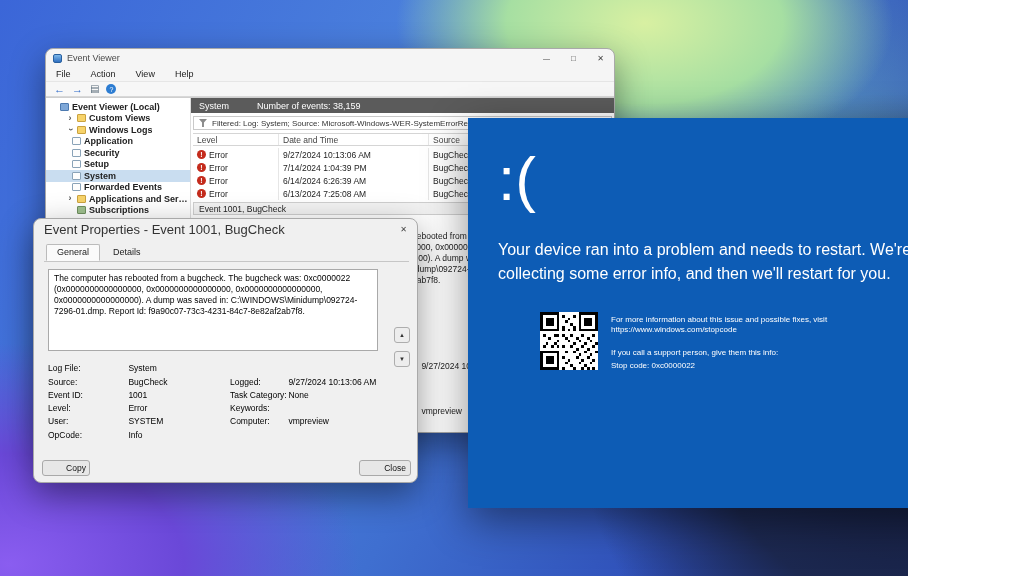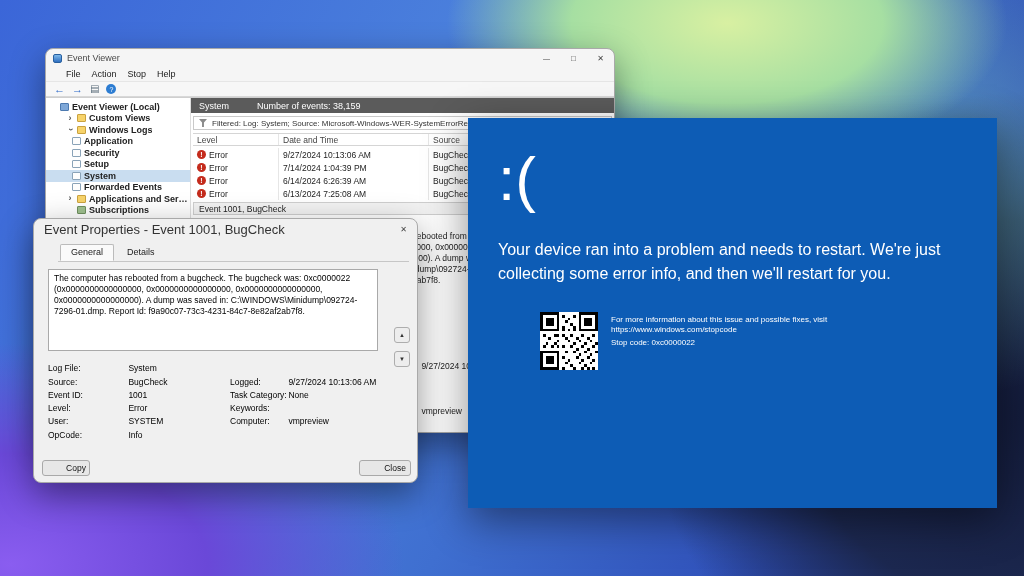--- a/index.html
+++ b/index.html
@@ -1,20 +1,20 @@
 <!DOCTYPE html>
 <html><head>
 <meta charset="utf-8">
 <style>
   * { margin:0; padding:0; box-sizing:border-box; }
   html,body { width:1024px; height:576px; overflow:hidden; }
   body { font-family:"Liberation Sans","DejaVu Sans",sans-serif; }
 
   .desktop{
-    position:relative; width:1024px; height:576px; overflow:hidden;
+    position:relative; width:908px; height:576px; overflow:hidden;
     background:
       radial-gradient(38% 35% at 71% 4%, #d8f0a2 0%, #a6dfa2 40%, rgba(150,210,170,0) 72%),
       radial-gradient(45% 60% at 88% 28%, rgba(122,205,190,.55) 0%, rgba(122,205,190,0) 70%),
       radial-gradient(50% 75% at 101% 72%, #131b3a 0%, #1c2850 45%, rgba(28,40,80,0) 75%),
       radial-gradient(55% 55% at 1% 98%, #8a5df0 0%, #6a48d8 35%, rgba(106,72,216,0) 70%),
       radial-gradient(26% 20% at 3% 100%, rgba(120,220,170,.55), rgba(120,220,170,0) 70%),
       linear-gradient(118deg, #3b66d8 0%, #4a7fdc 35%, #3f6fd0 55%, #2f4fb8 80%, #223a9a 100%);
   }
 
   .window{ position:absolute; border-radius:8px; box-shadow:0 12px 34px rgba(0,0,0,.42); border:1px solid #a9a9a9; overflow:hidden; }
@@ -22,21 +22,21 @@
   
   #event-viewer{ left:45px; top:48px; width:570px; height:385px; background:#f5f5f5; z-index:1; }
   .ev-titlebar{ height:18px; display:flex; align-items:center; gap:5px; padding:0 0 0 7px; }
   .app-icon{ width:9px; height:9px; border-radius:2px; background:linear-gradient(#7db8ea,#2f6fc0); border:1px solid #275f9f; }
   .ev-title{ font-size:9px; color:#4a4a4a; }
   .caption{ margin-left:auto; display:flex; height:100%; }
   .cap-btn{ width:27px; height:100%; display:flex; align-items:center; justify-content:center; color:#444; cursor:default; }
   .cap-min::before{ content:"—"; font-size:7px; }
   .cap-max::before{ content:"□"; font-size:8px; }
   .cap-close::before{ content:"✕"; font-size:8px; }
-  .ev-menubar{ height:14px; display:flex; align-items:center; gap:1px; padding:0 15px; font-size:9px; color:#222; }
+  .ev-menubar{ height:14px; display:flex; align-items:center; gap:10px; padding:0 5px; font-size:9px; color:#222; }
   .menu-item{ padding:0 5px; }
   .ev-toolbar{ height:16px; display:flex; align-items:center; gap:7px; padding:0 8px; background:#f7f7f7; border-top:1px solid #e6e6e6; border-bottom:1px solid #d8d8d8; }
   .tb-icon{ font-size:10px; line-height:1; color:#5a6c7a; }
   .icon-back::before{ content:"←"; color:#2866c8; font-size:11px; }
   .icon-fwd::before{ content:"→"; color:#2866c8; font-size:11px; }
   .icon-console::before{ content:"▤"; color:#5a6c7a; }
   .icon-help{ width:10px; height:10px; border-radius:50%; background:#2d7dd2; color:#fff; display:flex; align-items:center; justify-content:center; font-size:7px; }
   .icon-help::before{ content:"?"; }
 
   .ev-body{ position:absolute; top:48px; left:0; right:0; bottom:0; display:flex; background:#fff; border-top:1px solid #cfcfcf; }
@@ -71,21 +71,21 @@
   .ev-detailshdr{ position:absolute; top:104px; left:2px; right:2px; height:13px; background:#f2f2f2; border:1px solid #cfcfcf; display:flex; align-items:center; padding:0 5px; font-size:8.5px; color:#222; }
   .ev-preview{ position:absolute; top:119px; left:2px; right:2px; bottom:2px; background:#fff; font-size:8.5px; color:#222; overflow:hidden; }
   .pv-msg{ position:absolute; left:150px; top:14px; width:300px; line-height:11px; }
   .pv-row{ position:absolute; white-space:nowrap; }
   .pv-label{ display:inline-block; width:58px; }
 
   
   #event-properties{ left:33px; top:218px; width:385px; height:265px; background:#f0f0f0; z-index:3; }
   .dlg-titlebar{ height:20px; display:flex; align-items:center; padding-left:10px; }
   .dlg-title{ font-size:13px; color:#333; }
-  .tab-strip{ position:absolute; top:26px; left:24px; right:8px; height:17px; border-bottom:1px solid #c6c6c6; display:flex; align-items:flex-end; gap:2px; padding-left:2px; font-size:9px; color:#222; }
+  .tab-strip{ position:absolute; top:26px; left:10px; right:8px; height:17px; border-bottom:1px solid #c6c6c6; display:flex; align-items:flex-end; gap:2px; padding-left:2px; font-size:9px; color:#222; }
   .tab{ padding:2px 10px 3px; border:1px solid transparent; }
   .tab.active{ background:#fafafa; border:1px solid #bbb; border-bottom:1px solid #fafafa; border-radius:2px 2px 0 0; }
   .dlg-message{ position:absolute; left:14px; top:50px; width:330px; height:82px; background:#fff; border:1px solid #a9a9a9; font-size:8.5px; line-height:11px; color:#000; padding:3px 5px; overflow:hidden; }
   .nav-btn{ position:absolute; left:360px; width:16px; height:16px; background:#ededed; border:1px solid #adadad; border-radius:3px; display:flex; align-items:center; justify-content:center; color:#333; }
   .nav-up{ top:108px; } .nav-up::before{ content:"▲"; font-size:6px; }
   .nav-down{ top:132px; } .nav-down::before{ content:"▼"; font-size:6px; }
   .fl{ position:absolute; left:14px; font-size:8.5px; color:#000; white-space:nowrap; }
   .fr{ position:absolute; left:196px; font-size:8.5px; color:#000; white-space:nowrap; }
   .flabel{ display:inline-block; width:78px; }
   .frlabel{ display:inline-block; width:56px; }
@@ -117,21 +117,21 @@
       <span class="ev-title">Event Viewer</span>
       <span class="caption">
         <span class="cap-btn cap-min"></span>
         <span class="cap-btn cap-max"></span>
         <span class="cap-btn cap-close"></span>
       </span>
     </div>
     <div class="ev-menubar">
       <span class="menu-item">File</span>
       <span class="menu-item">Action</span>
-      <span class="menu-item">Stop</span>
+      <span class="menu-item">View</span>
       <span class="menu-item">Help</span>
     </div>
     <div class="ev-toolbar">
       <span class="tb-icon icon-back"></span>
       <span class="tb-icon icon-fwd"></span>
       <span class="tb-icon icon-console"></span>
       <span class="icon-help"></span>
     </div>
 
     <div class="ev-body">
@@ -269,20 +269,21 @@
           </g>
           <g fill="#000000">
             <rect x="2" y="2" width="3" height="3"></rect>
               <rect x="16" y="2" width="3" height="3"></rect>
               <rect x="2" y="16" width="3" height="3"></rect>
             <path d="M8 1h1v1h-1zM10 2h1v1h-1zM12 1h1v1h-1zM9 3h1v1h-1zM11 4h1v1h-1zM8 5h1v1h-1zM12 5h1v1h-1zM8 6h1v1h-1zM10 6h1v1h-1zM12 6h1v1h-1zM6 8h1v1h-1zM6 10h1v1h-1zM6 12h1v1h-1zM1 8h1v1h-1zM3 9h1v1h-1zM5 8h1v1h-1zM2 11h1v1h-1zM4 12h1v1h-1zM1 12h1v1h-1zM5 11h1v1h-1zM8 8h1v1h-1zM9 9h1v1h-1zM11 8h1v1h-1zM13 9h1v1h-1zM15 8h1v1h-1zM17 9h1v1h-1zM19 8h1v1h-1zM10 10h1v1h-1zM12 11h1v1h-1zM14 10h1v1h-1zM16 11h1v1h-1zM18 10h1v1h-1zM20 11h1v1h-1zM8 12h1v1h-1zM11 12h1v1h-1zM13 13h1v1h-1zM15 12h1v1h-1zM17 13h1v1h-1zM19 12h1v1h-1zM9 14h1v1h-1zM12 14h1v1h-1zM14 15h1v1h-1zM16 14h1v1h-1zM18 15h1v1h-1zM20 14h1v1h-1zM8 16h1v1h-1zM10 17h1v1h-1zM13 16h1v1h-1zM15 17h1v1h-1zM17 16h1v1h-1zM19 17h1v1h-1zM9 18h1v1h-1zM11 19h1v1h-1zM14 18h1v1h-1zM16 19h1v1h-1zM18 18h1v1h-1zM8 20h1v1h-1zM12 20h1v1h-1zM15 20h1v1h-1zM17 20h1v1h-1zM19 20h1v1h-1z"></path>
           </g>
         </svg>
         <div class="bsod-small">
           <div class="bsod-line1">For more information about this issue and possible fixes, visit https://www.windows.com/stopcode</div>
+          <div class="bsod-line2">If you call a support person, give them this info:</div>
           <div class="bsod-line3">Stop code: 0xc0000022</div>
         </div>
       </div>
     </div>
   </section>
 
   <section class="window" id="event-properties">
     <div class="dlg-titlebar">
       <span class="dlg-title">Event Properties - Event 1001, BugCheck</span>
       <span class="caption">

